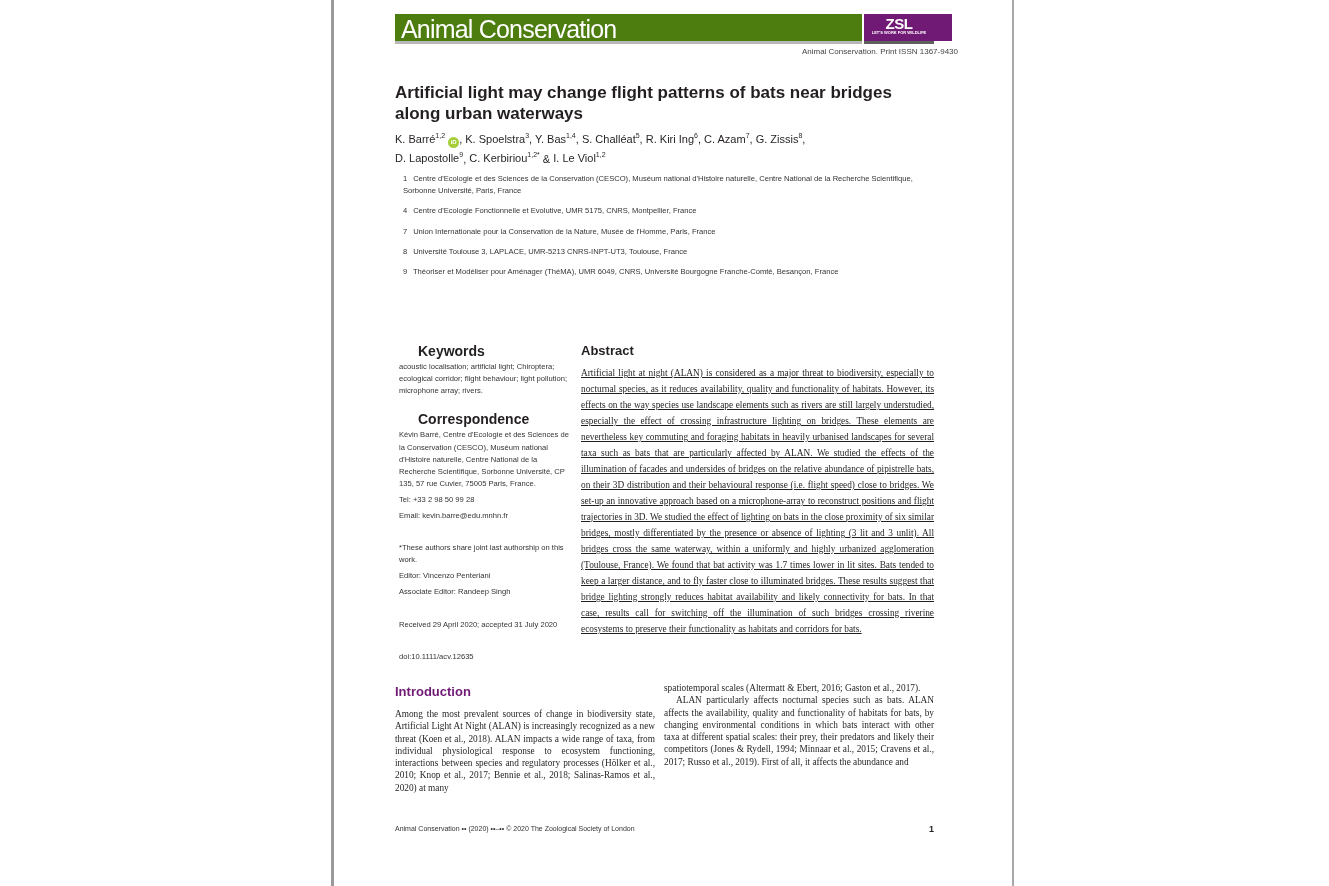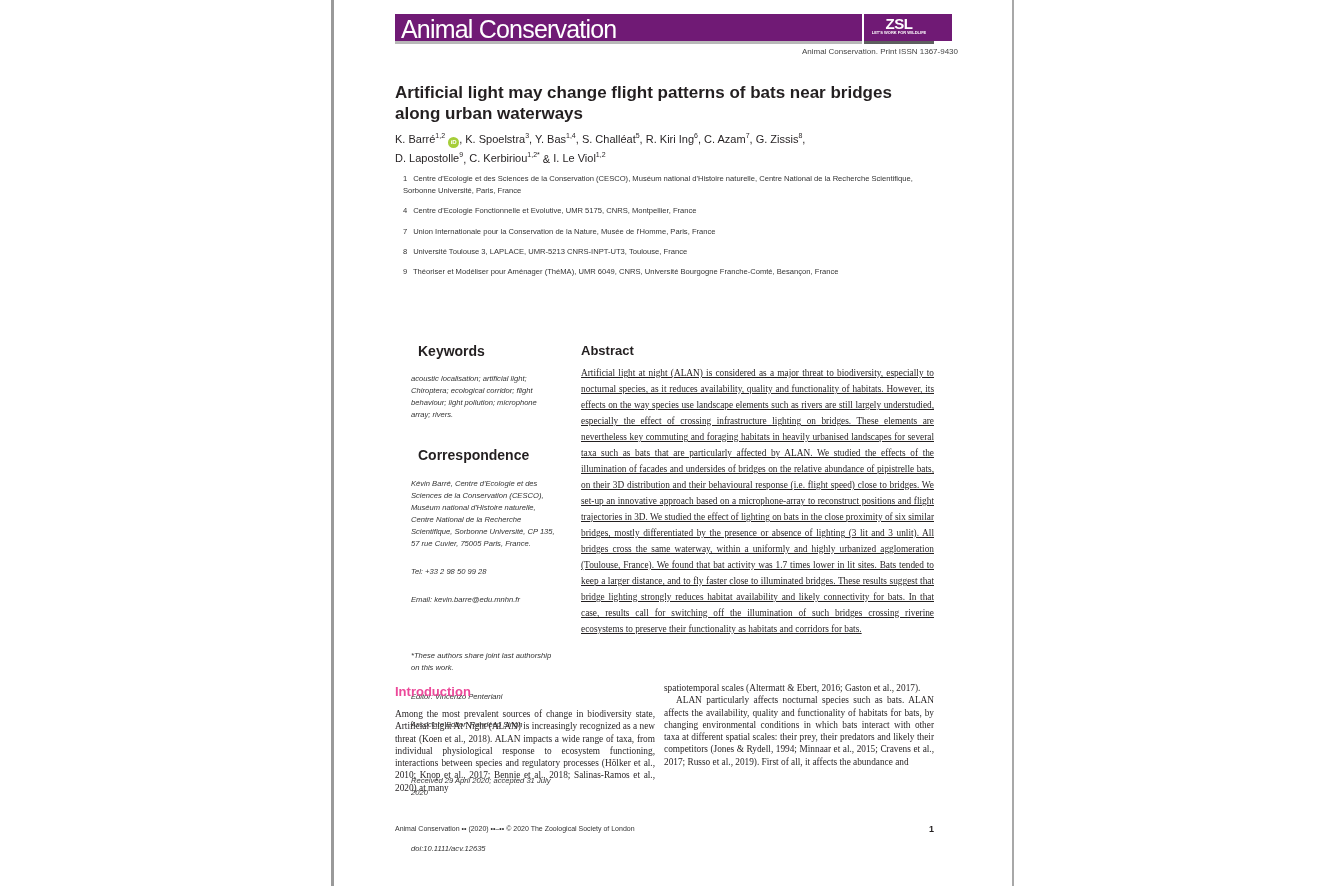--- a/index.html
+++ b/index.html
@@ -3,47 +3,47 @@
 <meta charset="utf-8">
 <style>
   html, body { margin:0; padding:0; }
   body {
     width:1329px; height:886px; background:#ffffff; position:relative; overflow:hidden;
     font-family:"Liberation Sans", sans-serif; color:#231f20;
   }
   .page-edge-left { position:absolute; left:331px; top:0; width:3px; height:886px; background:#9a9a9a; }
   .page-edge-right { position:absolute; left:1012px; top:0; width:2px; height:886px; background:#a8a8a8; }
 
-  .header-bar { position:absolute; left:395px; top:14px; width:467px; height:27px; background:#701a75;text-align:center; }
+  .header-bar { position:absolute; left:395px; top:14px; width:467px; height:27px; background:#4d7c0f;text-align:center; }
   .header-title { position:absolute; left:6px; top:1px; font-size:25px; color:#ffffff; letter-spacing:-0.8px; font-family:"Liberation Sans", sans-serif; }
   .header-underline { position:absolute; left:395px; top:41px; width:467px; height:3px; background:#b8b8b8; }
   .zsl-box { position:absolute; left:864px; top:14px; width:88px; height:27px; background:#701a75; }
   .zsl-underline { position:absolute; left:864px; top:41px; width:70px; height:3px; background:#5e5f5f; }
   .zsl-text { position:absolute; left:0; width:70px; top:1px; text-align:center; color:#fff; font-weight:bold; font-size:15px; letter-spacing:-0.5px; }
   .zsl-sub { position:absolute; left:0; width:70px; top:17px; text-align:center; color:#fff; font-weight:bold; font-size:4px; line-height:4px; }
   .issn { position:absolute; left:624px; width:334px; top:47px; text-align:right; font-size:8px; color:#444; }
 
   .title { position:absolute; left:395px; top:82px; width:540px; font-size:17px; font-weight:bold; line-height:21px; color:#231f20; }
   .authors { position:absolute; left:395px; top:128px; width:540px; font-size:11px; line-height:15px; color:#231f20; }
   .authors sup { font-size:7px; }
   .orcid { display:inline-block; width:11px; height:11px; border-radius:50%; background:#a6ce39; color:#fff; font-size:6px; line-height:11px; text-align:center; vertical-align:-1px; font-weight:bold; }
 
   .affils { position:absolute; left:395px; top:165px; width:540px; font-size:7.6px; line-height:12.2px; color:#333; }
   .affil { margin:8px; }
   .affil .num { display:inline-block; width:8px; }
 
   .side { position:absolute; left:395px; top:345px; width:178px; font-size:7.6px; line-height:12.1px; color:#333; }
   .side h4 { margin:0; font-size:14px; font-weight:bold; color:#231f20;padding-left:23px; }
-  .side p { margin:16px;font-style:italic; }
+  .side p { margin:4px; }
   .gap { height:12px; }
 
   .abstract-h { position:absolute; left:581px; top:343px; font-size:13px; font-weight:bold; color:#231f20; }
   .abstract { position:absolute; left:581px; top:365px; width:353px; font-family:"Liberation Serif", serif; font-size:9.3px; line-height:16px; text-align:justify; color:#231f20; margin:0;text-decoration:underline; }
 
-  .intro-h { position:absolute; left:395px; top:684px; font-size:13px; font-weight:bold; color:#ec4899; }
+  .intro-h { position:absolute; left:395px; top:684px; font-size:13px; font-weight:bold; color:#701a75; }
   .col-left { position:absolute; left:395px; top:708px; width:260px; font-family:"Liberation Serif", serif; font-size:9.3px; line-height:12.3px; text-align:justify; margin:0; color:#231f20; }
   .col-right { position:absolute; left:664px; top:682px; width:270px; font-family:"Liberation Serif", serif; font-size:9.3px; line-height:12.3px; text-align:justify; margin:0; color:#231f20; }
   .col-right .indent { text-indent:12px; margin:0; }
   .col-right p { margin:0; }
 
   .footer { position:absolute; left:395px; top:825px; font-size:7px; color:#333; }
   .page-num { position:absolute; left:920px; width:14px; top:824px; text-align:right; font-size:9px; font-weight:bold; color:#231f20; }
 </style>
 </head>
 <body>

